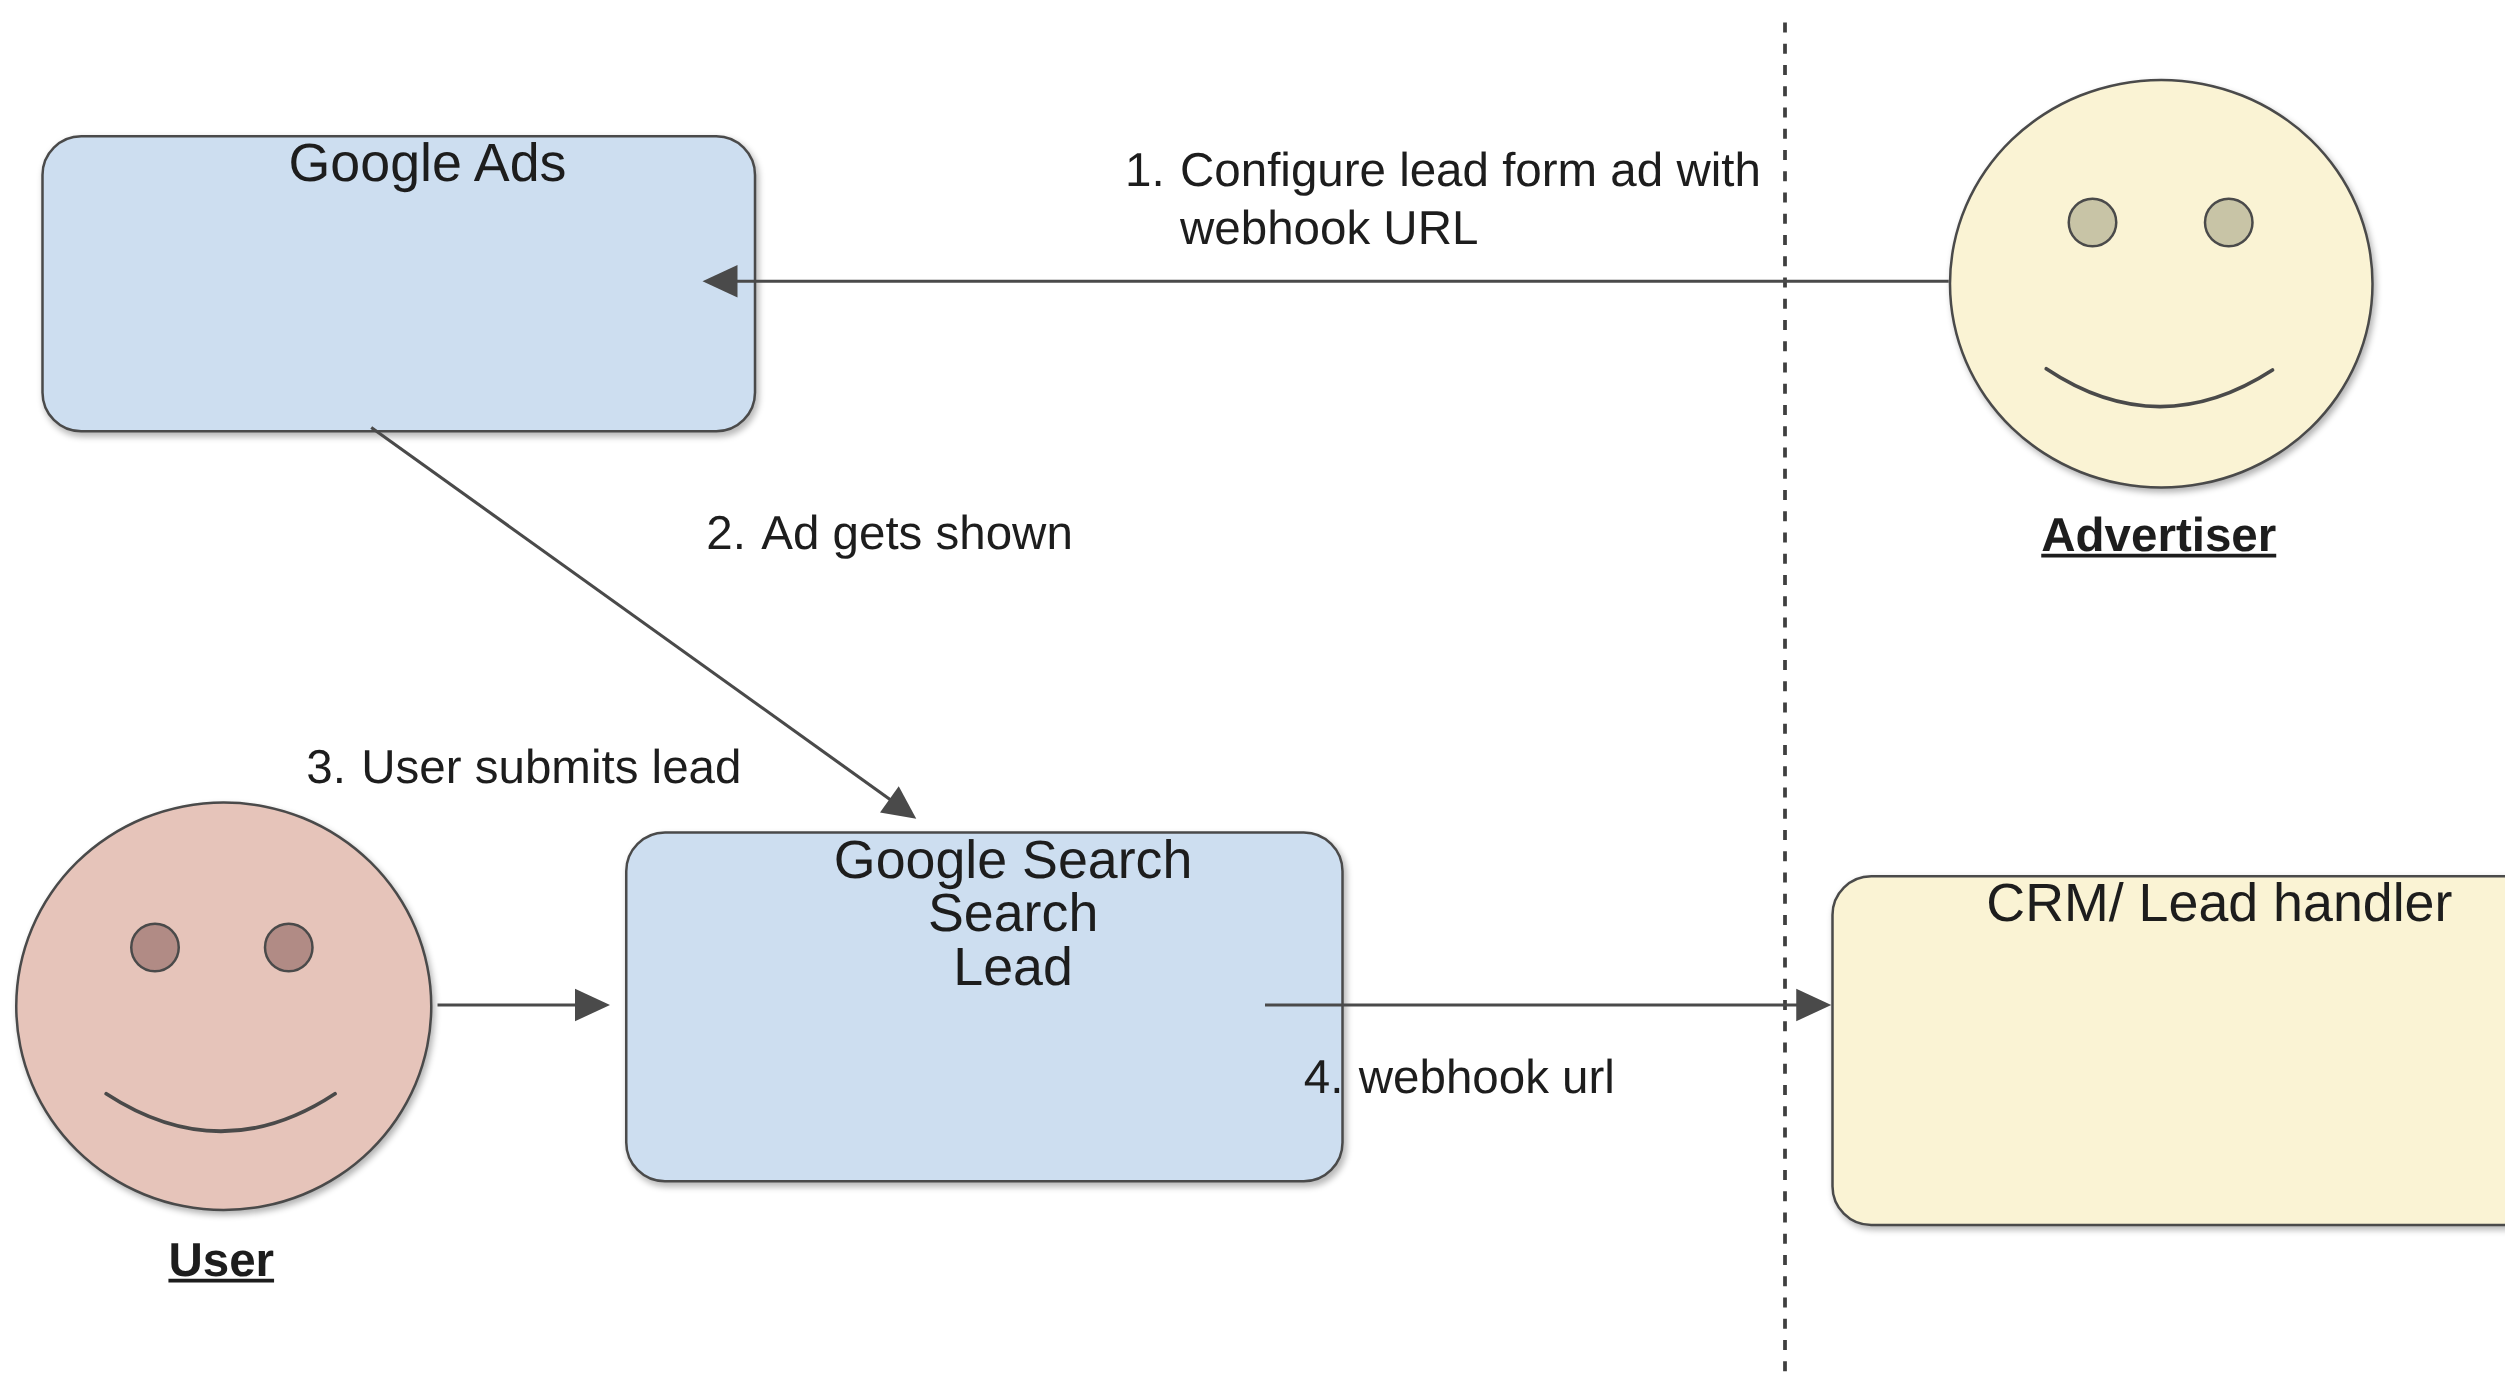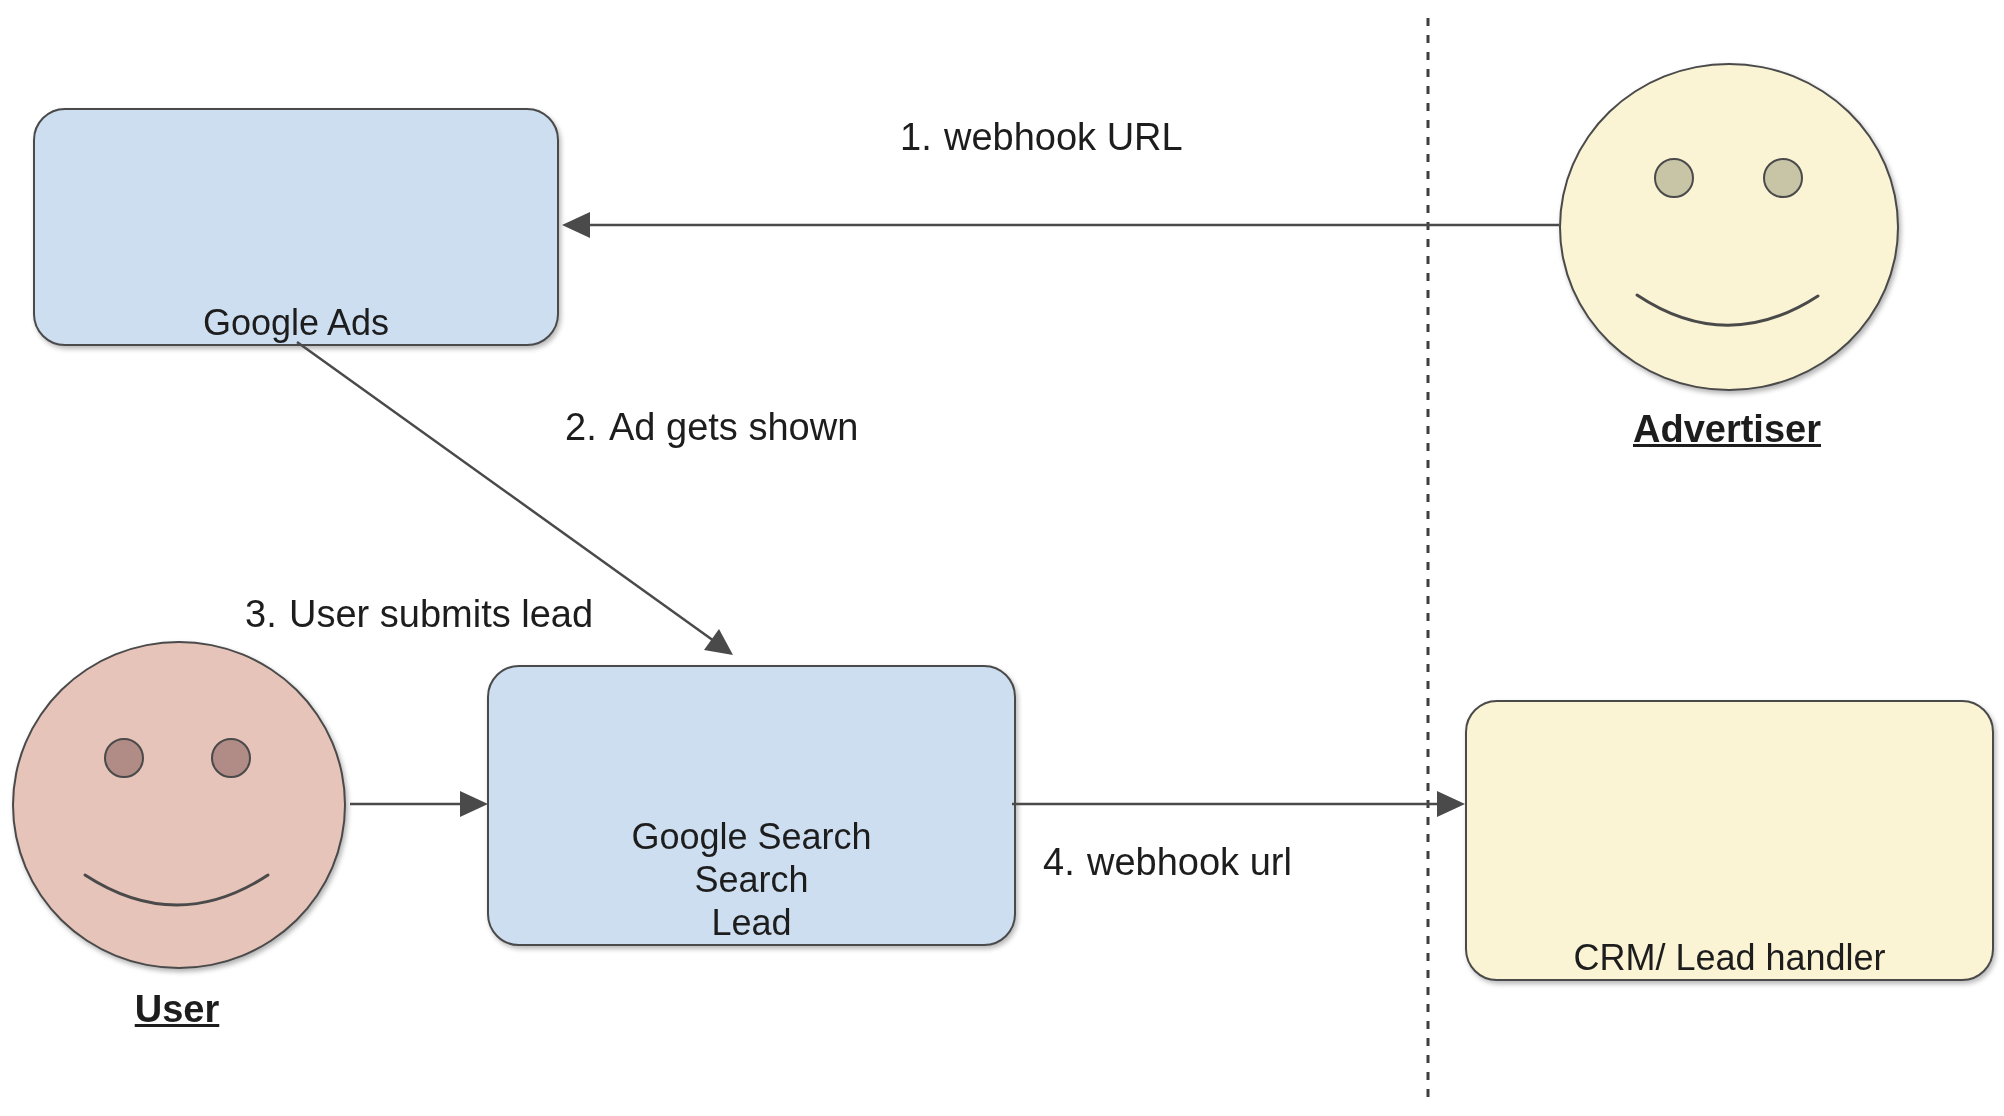--- a/index.html
+++ b/index.html
@@ -12,28 +12,29 @@
     --text:#1d1d1d;
   }
   html,body{margin:0;padding:0;background:#ffffff;}
   .canvas{
     position:relative;width:2004px;height:1116px;background:#ffffff;overflow:hidden;
     font-family:"Liberation Sans","DejaVu Sans",sans-serif;color:var(--text);
   }
   
   .node{
     position:absolute;border:2.5px solid var(--stroke);border-radius:32px;
-    display:flex;flex-direction:column;align-items:center;justify-content:flex-end;
-    text-align:center;font-size:36px;line-height:43px;
+    display:flex;flex-direction:column;align-items:center;justify-content:flex-start;
+    text-align:center;font-size:43px;line-height:43px;
     box-shadow:2px 3px 5px rgba(0,0,0,0.28);
+    padding-left:46px;
   }
   .node-blue{background:var(--node-blue);}
   .node-yellow{background:var(--node-yellow);}
   #node-google-ads{left:33px;top:108px;width:522px;height:234px;}
-  #node-google-surfaces{left:487px;top:665px;width:525px;height:277px;}
+  #node-google-surfaces{left:500px;top:665px;width:525px;height:277px;}
   #node-crm{left:1465px;top:700px;width:525px;height:277px;}
   
   .face{
     position:absolute;border:2.5px solid var(--stroke);border-radius:50%;
     box-shadow:2px 3px 5px rgba(0,0,0,0.3);
   }
   #face-advertiser{left:1559px;top:63px;width:336px;height:324px;background:var(--node-yellow);}
   #face-user{left:12px;top:641px;width:330px;height:324px;background:var(--user-face);}
   .eye{position:absolute;width:36px;height:36px;border:2.5px solid var(--stroke);border-radius:50%;}
   #face-advertiser .eye{background:var(--advertiser-eye);top:93px;}
@@ -92,20 +93,21 @@
 
   <div class="face" id="face-user">
     <div class="eye eye-left"></div>
     <div class="eye eye-right"></div>
   </div>
   <div class="actor-label" id="label-user">User</div>
 
   <div class="step" id="step-1">
     <span class="step-num">1.</span>
     <span>
+      <span class="step-line">Configure lead form ad with</span>
       <span class="step-line">webhook URL</span>
     </span>
   </div>
 
   <div class="step" id="step-2">
     <span class="step-num">2.</span>
     <span>
       <span class="step-line">Ad gets shown</span>
     </span>
   </div>

